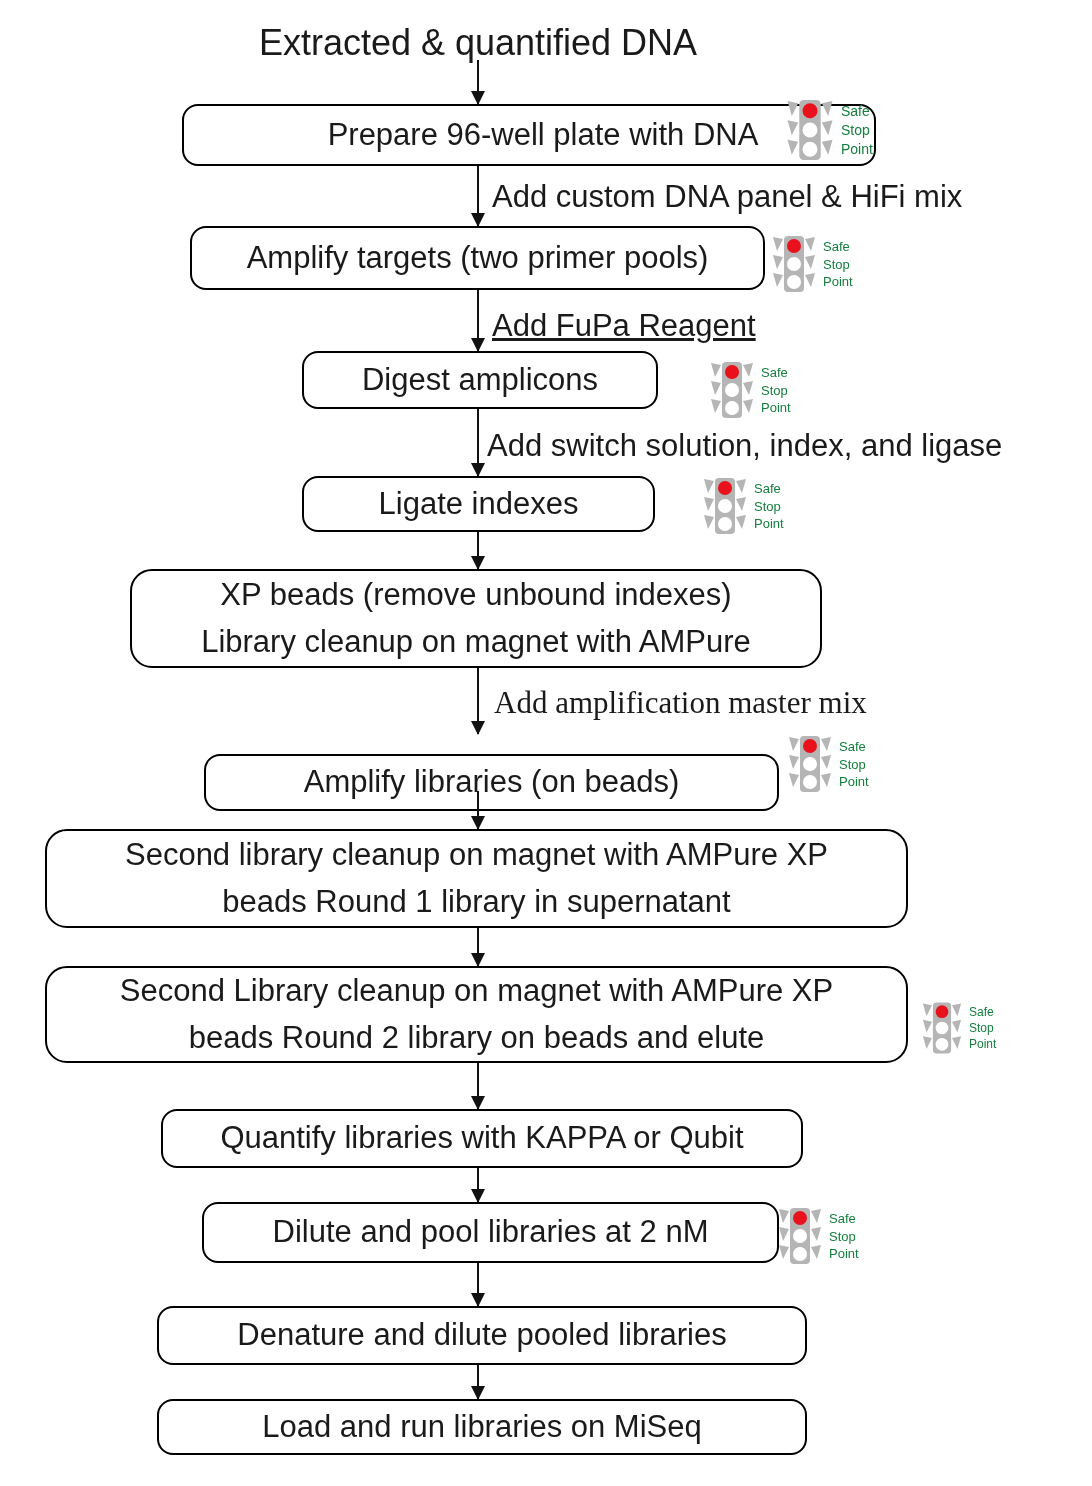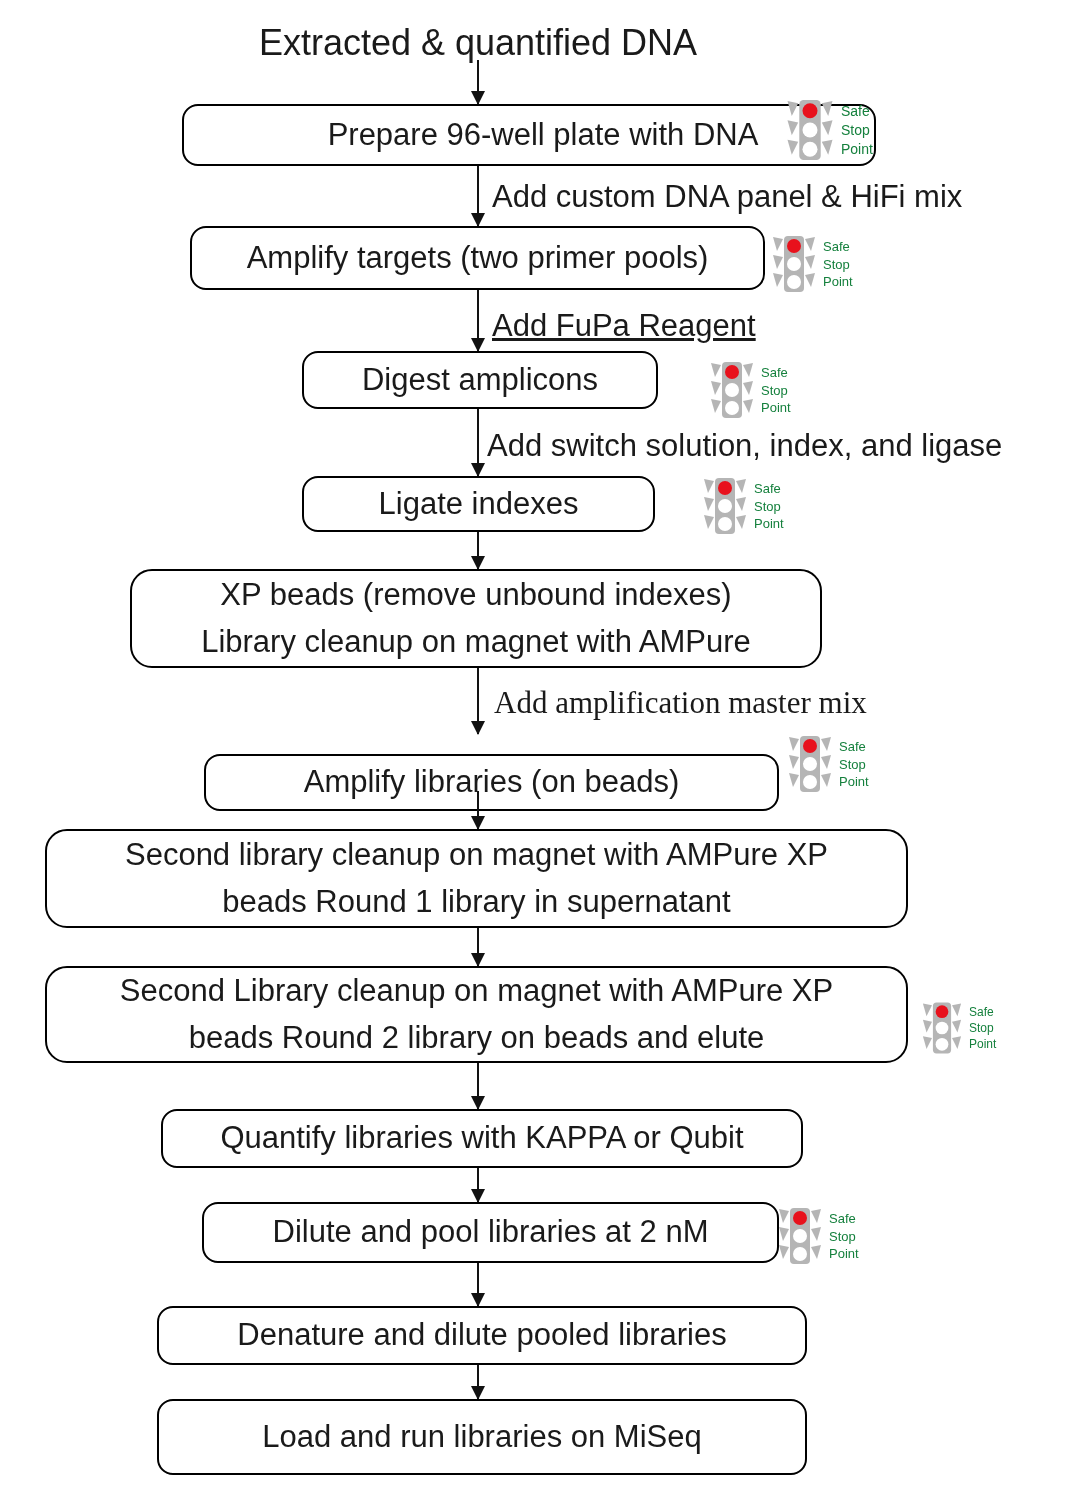--- a/index.html
+++ b/index.html
@@ -250,17 +250,17 @@
   </div>
 
   <div class="conn" style="left:477px;top:1263px;height:43px;"></div>
 
   <div class="box" style="left:157px;top:1306px;width:650px;height:59px;">
     <span>Denature and dilute pooled libraries</span>
   </div>
 
   <div class="conn" style="left:477px;top:1365px;height:34px;"></div>
 
-  <div class="box" style="left:157px;top:1399px;width:650px;height:76px;">
+  <div class="box" style="left:157px;top:1399px;width:650px;height:56px;">
     <span>Load and run libraries on MiSeq</span>
   </div>
 
 </div>
 
 </body></html>

